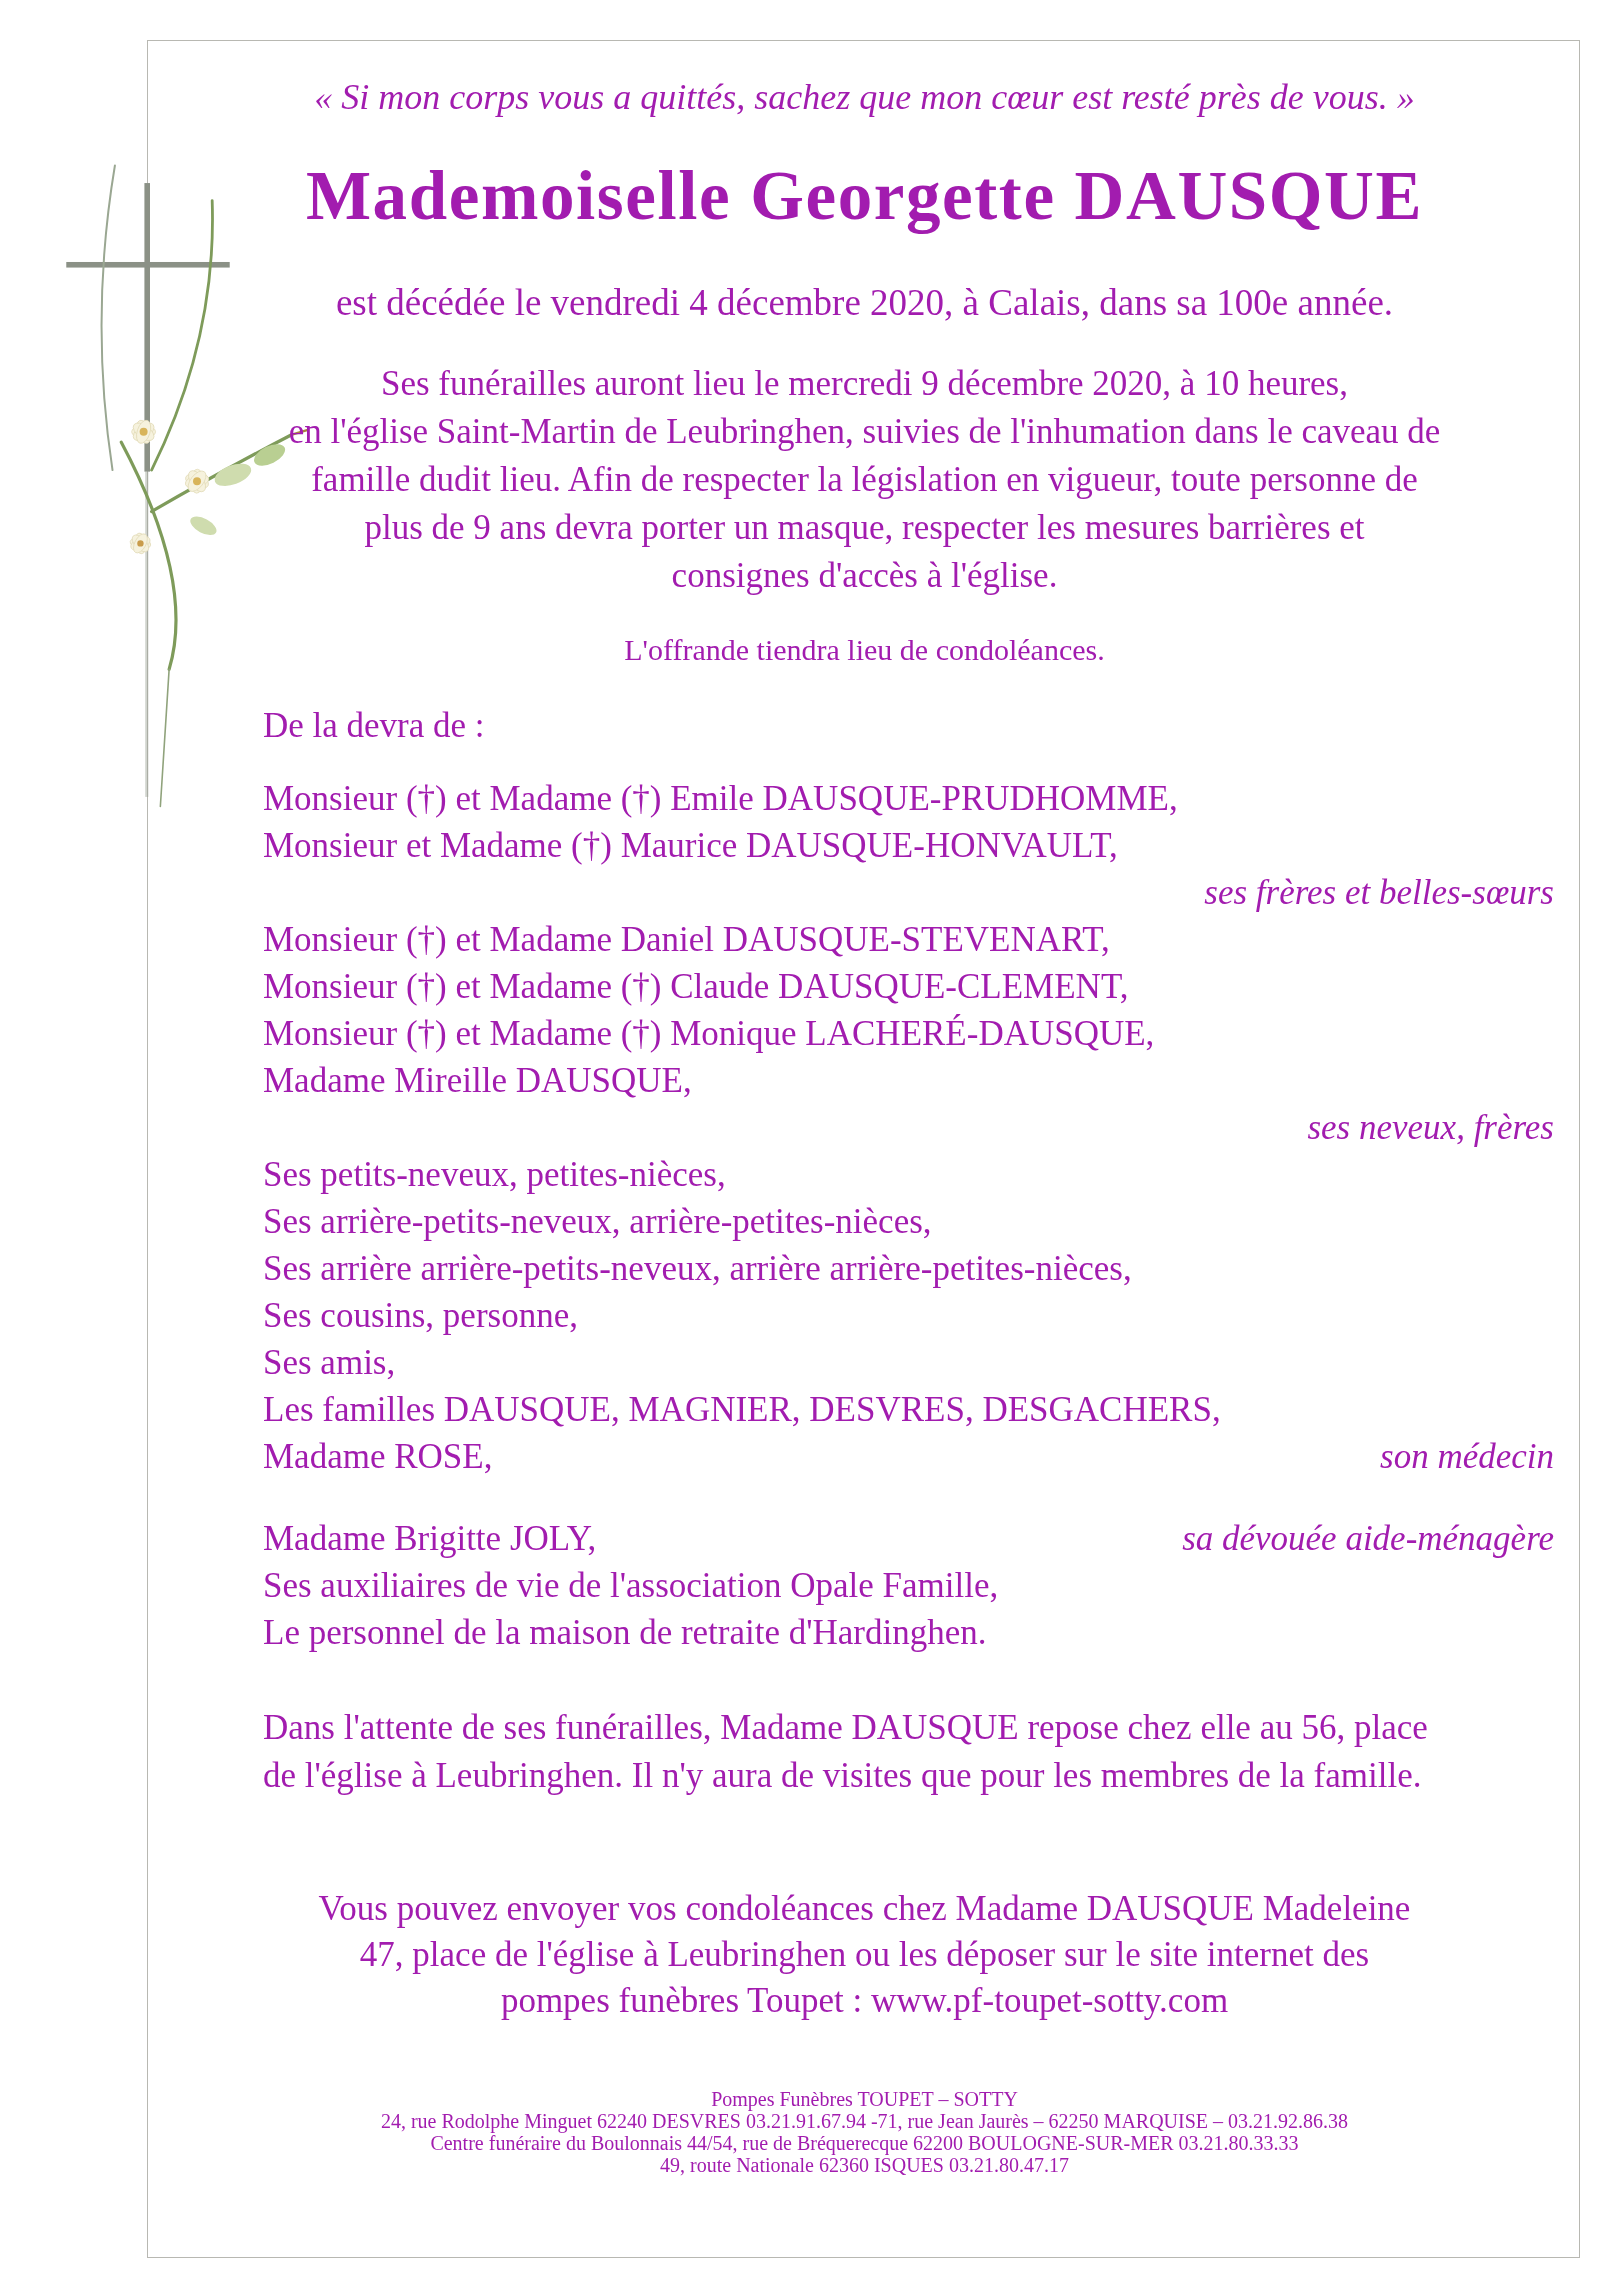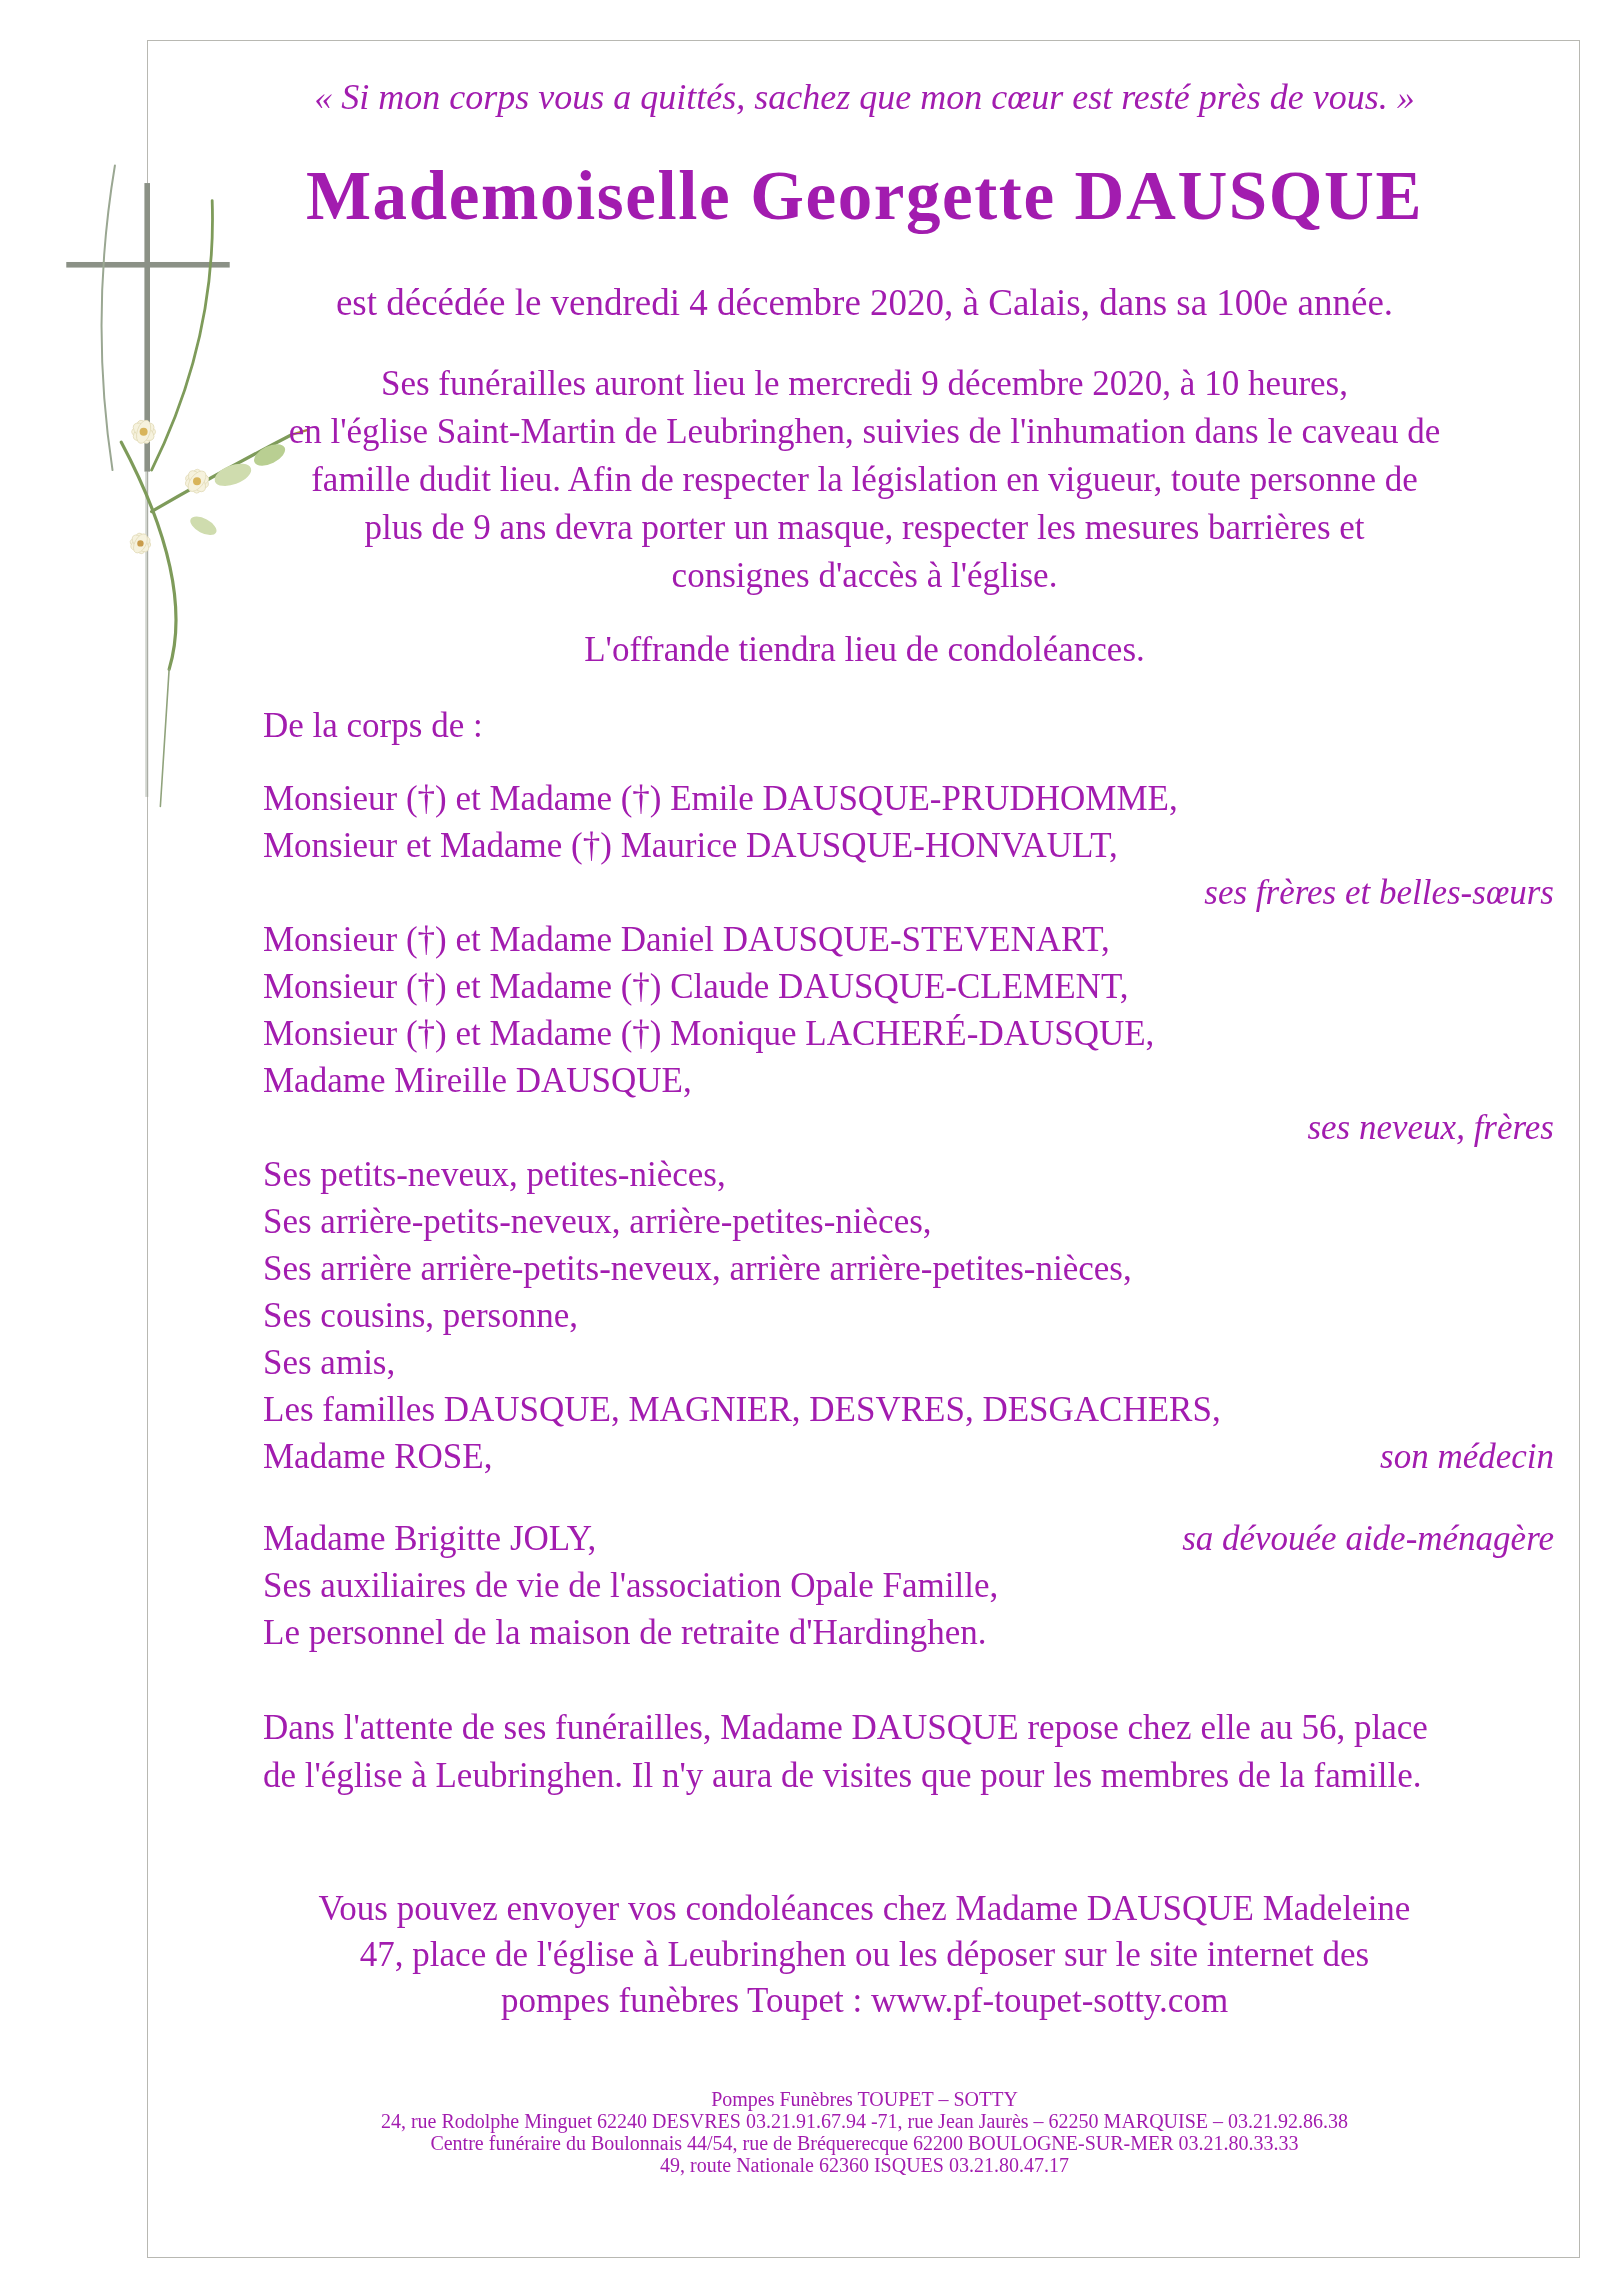--- a/index.html
+++ b/index.html
@@ -16,21 +16,21 @@
     left:147px;top:40px;
     width:1431px;height:2216px;
     border:1.6px solid #ababa5;
     opacity:.85;
   }
   .center-block{position:absolute;left:147px;width:1435px;text-align:center;}
   .quote{top:73px;font-style:italic;font-size:36px;line-height:48px;}
   .title{top:156px;font-weight:bold;font-size:69px;letter-spacing:1.6px;line-height:80px;}
   .death{top:279px;font-size:37px;line-height:48px;}
   .funeral{top:360px;font-size:35px;line-height:48px;}
-  .offering{top:626px;font-size:35px;line-height:48px;}
+  .offering{top:626px;font-size:30px;line-height:48px;}
   .fromlabel{position:absolute;left:263px;top:706px;font-size:35px;}
   .list{
     position:absolute;left:263px;top:775px;width:1291px;
     font-size:35px;line-height:47px;
   }
   .list .row{white-space:nowrap;}
   .role-right{text-align:right;font-style:italic;}
   .split{display:flex;justify-content:space-between;}
   .split .role{font-style:italic;}
   .gap44{height:35px;}
@@ -102,21 +102,21 @@
   <div class="center-block funeral">
     <div>Ses funérailles auront lieu le mercredi 9 décembre 2020, à 10 heures,</div>
     <div>en l'église Saint-Martin de Leubringhen, suivies de l'inhumation dans le caveau de</div>
     <div>famille dudit lieu. Afin de respecter la législation en vigueur, toute personne de</div>
     <div>plus de 9 ans devra porter un masque, respecter les mesures barrières et</div>
     <div>consignes d'accès à l'église.</div>
   </div>
 
   <div class="center-block offering">L'offrande tiendra lieu de condoléances.</div>
 
-  <div class="fromlabel">De la corps de :</div>
+  <div class="fromlabel">De la devra de :</div>
 
   <div class="list">
     <div class="row">Monsieur (†) et Madame (†) Emile DAUSQUE-PRUDHOMME,</div>
     <div class="row">Monsieur et Madame (†) Maurice DAUSQUE-HONVAULT,</div>
     <div class="row role-right">ses frères et belles-sœurs</div>
     <div class="row">Monsieur (†) et Madame Daniel DAUSQUE-STEVENART,</div>
     <div class="row">Monsieur (†) et Madame (†) Claude DAUSQUE-CLEMENT,</div>
     <div class="row">Monsieur (†) et Madame (†) Monique LACHERÉ-DAUSQUE,</div>
     <div class="row">Madame Mireille DAUSQUE,</div>
     <div class="row role-right">ses neveux, frères</div>

